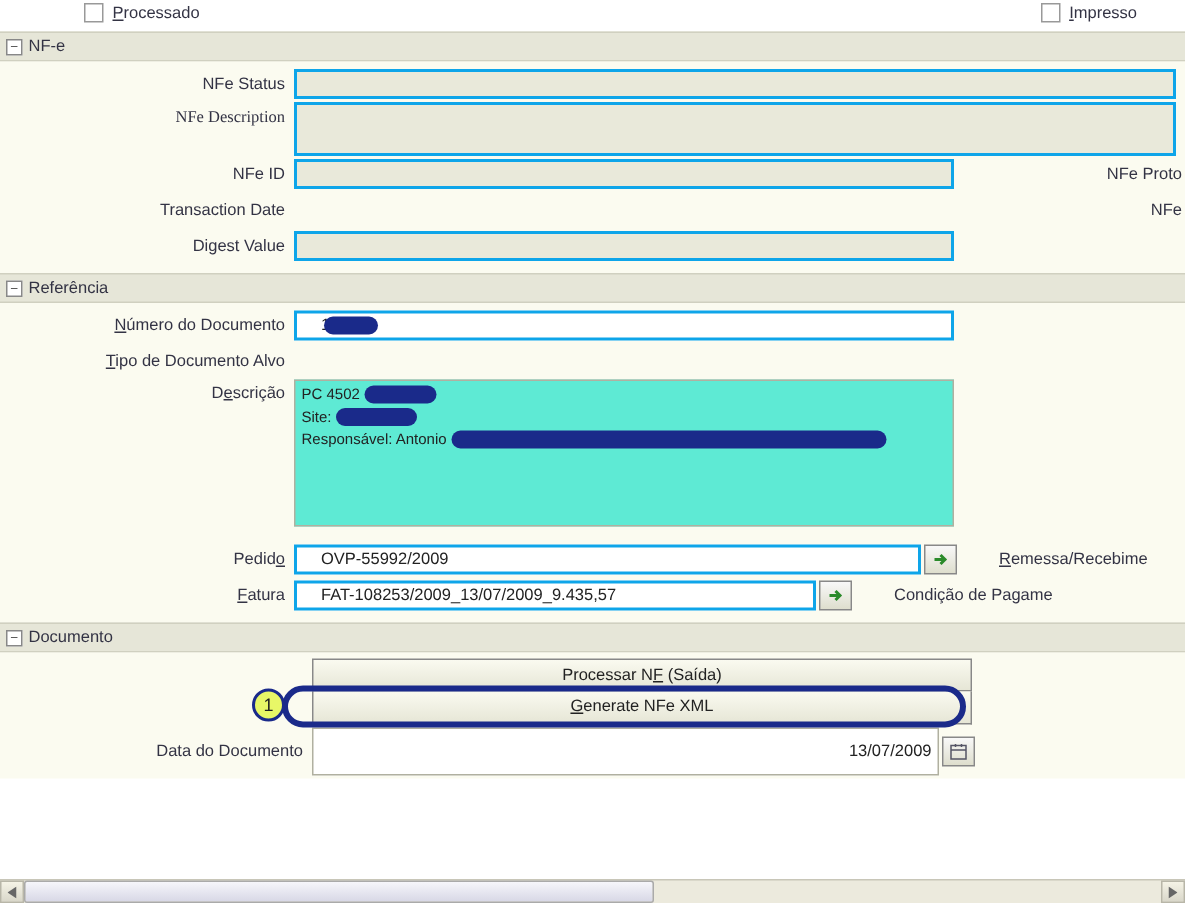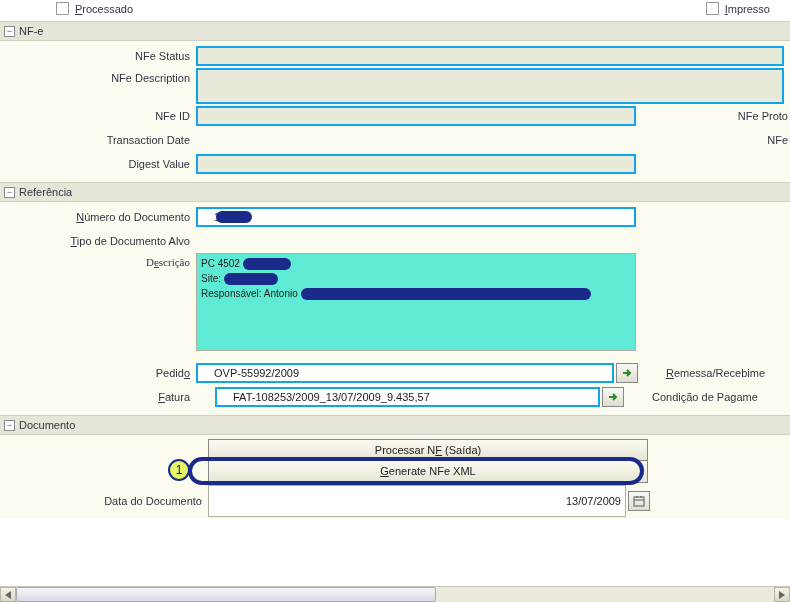--- a/index.html
+++ b/index.html
@@ -207,42 +207,42 @@
     margin-left: 0;
     background: linear-gradient(#f6f6fb,#d8d8e6);
     border: 1px solid #aaa;
     border-radius: 2px;
   }
   .scroll-spacer { flex: 1; }
 </style>
 </head>
 <body>
 
-<div class="top-row" style="padding-left:56px; padding-right:20px;">
+<div class="top-row" style="padding-left:56px; padding-right:32px;">
   <div class="chk-wrap">
     <span class="chkbox"></span>
     <span class="chk-label"><span class="ul">P</span><span>rocessado</span></span>
   </div>
   <div class="chk-wrap">
     <span class="chkbox"></span>
     <span class="chk-label"><span class="ul">I</span><span>mpresso</span></span>
   </div>
 </div>
 
 <div class="section-header">
   <span class="collapse-btn">−</span>
   <span>NF-e</span>
 </div>
 <div class="form-area">
   <div class="form-row">
     <div class="lbl">NFe Status</div>
     <input class="txt wide" style="width: 588px; flex: 0 0 auto;">
   </div>
   <div class="form-row" style="align-items:flex-start;">
-    <div class="lbl" style="padding-top:4px;">NFe Description</div>
+    <div class="lbl" style="padding-top:4px;font-family:Liberation Serif, serif;">NFe Description</div>
     <textarea class="txt" style="width: 588px; height: 36px; flex: 0 0 auto; resize: none;"></textarea>
   </div>
   <div class="form-row">
     <div class="lbl">NFe ID</div>
     <input class="txt" style="width: 440px;">
     <div class="link-right" style="margin-left:auto; padding-right:2px;">NFe Proto</div>
   </div>
   <div class="form-row">
     <div class="lbl">Transaction Date</div>
     <div style="width:440px;"></div>
@@ -263,41 +263,41 @@
     <div class="lbl"><span class="ul">N</span>úmero do Documento</div>
     <div style="position:relative;">
       <input class="txt white" style="width: 440px;" value="14">
       <span class="redact" style="position:absolute; left:20px; top:4px; width:36px;"></span>
     </div>
   </div>
   <div class="form-row">
     <div class="lbl"><span class="ul">T</span>ipo de Documento Alvo</div>
   </div>
   <div class="form-row" style="align-items:flex-start;">
-    <div class="lbl" style="padding-top:3px;font-family:Liberation Serif, serif;">D<span class="ul">e</span>scrição</div>
+    <div class="lbl" style="padding-top:3px;">D<span class="ul">e</span>scrição</div>
     <div class="textarea">
       <div><span>PC 4502</span> <span class="redact" style="width:48px;"></span></div>
       <div><span>Site:</span> <span class="redact" style="width:54px;"></span></div>
       <div><span>Responsável: Antonio</span> <span class="redact" style="width:290px;"></span></div>
     </div>
   </div>
   <div style="height:10px;"></div>
   <div class="form-row">
     <div class="lbl">Pedid<span class="ul">o</span></div>
     <input class="txt white" style="width: 418px;" value="OVP-55992/2009">
     <span class="icon-btn">
       <svg width="12" height="12" viewBox="0 0 12 12">
           <path d="M2 6 L8 6 M6 3 L9 6 L6 9" stroke="#2a8a2a" stroke-width="2" fill="none"></path>
         </svg>
     </span>
     <div class="link-right"><span class="ul">R</span>emessa/Recebime</div>
   </div>
   <div class="form-row">
     <div class="lbl"><span class="ul">F</span>atura</div>
-    <input class="txt white" style="width: 385px; margin-left: 19px;" value="FAT-108253/2009_13/07/2009_9.435,57">
+    <input class="txt white" style="width: 348px;" value="FAT-108253/2009_13/07/2009_9.435,57">
     <span class="icon-btn">
       <svg width="12" height="12" viewBox="0 0 12 12">
           <path d="M2 6 L8 6 M6 3 L9 6 L6 9" stroke="#2a8a2a" stroke-width="2" fill="none"></path>
         </svg>
     </span>
     <div class="link-right">Condição de Pagame</div>
   </div>
 </div>
 
 <div class="section-header">

